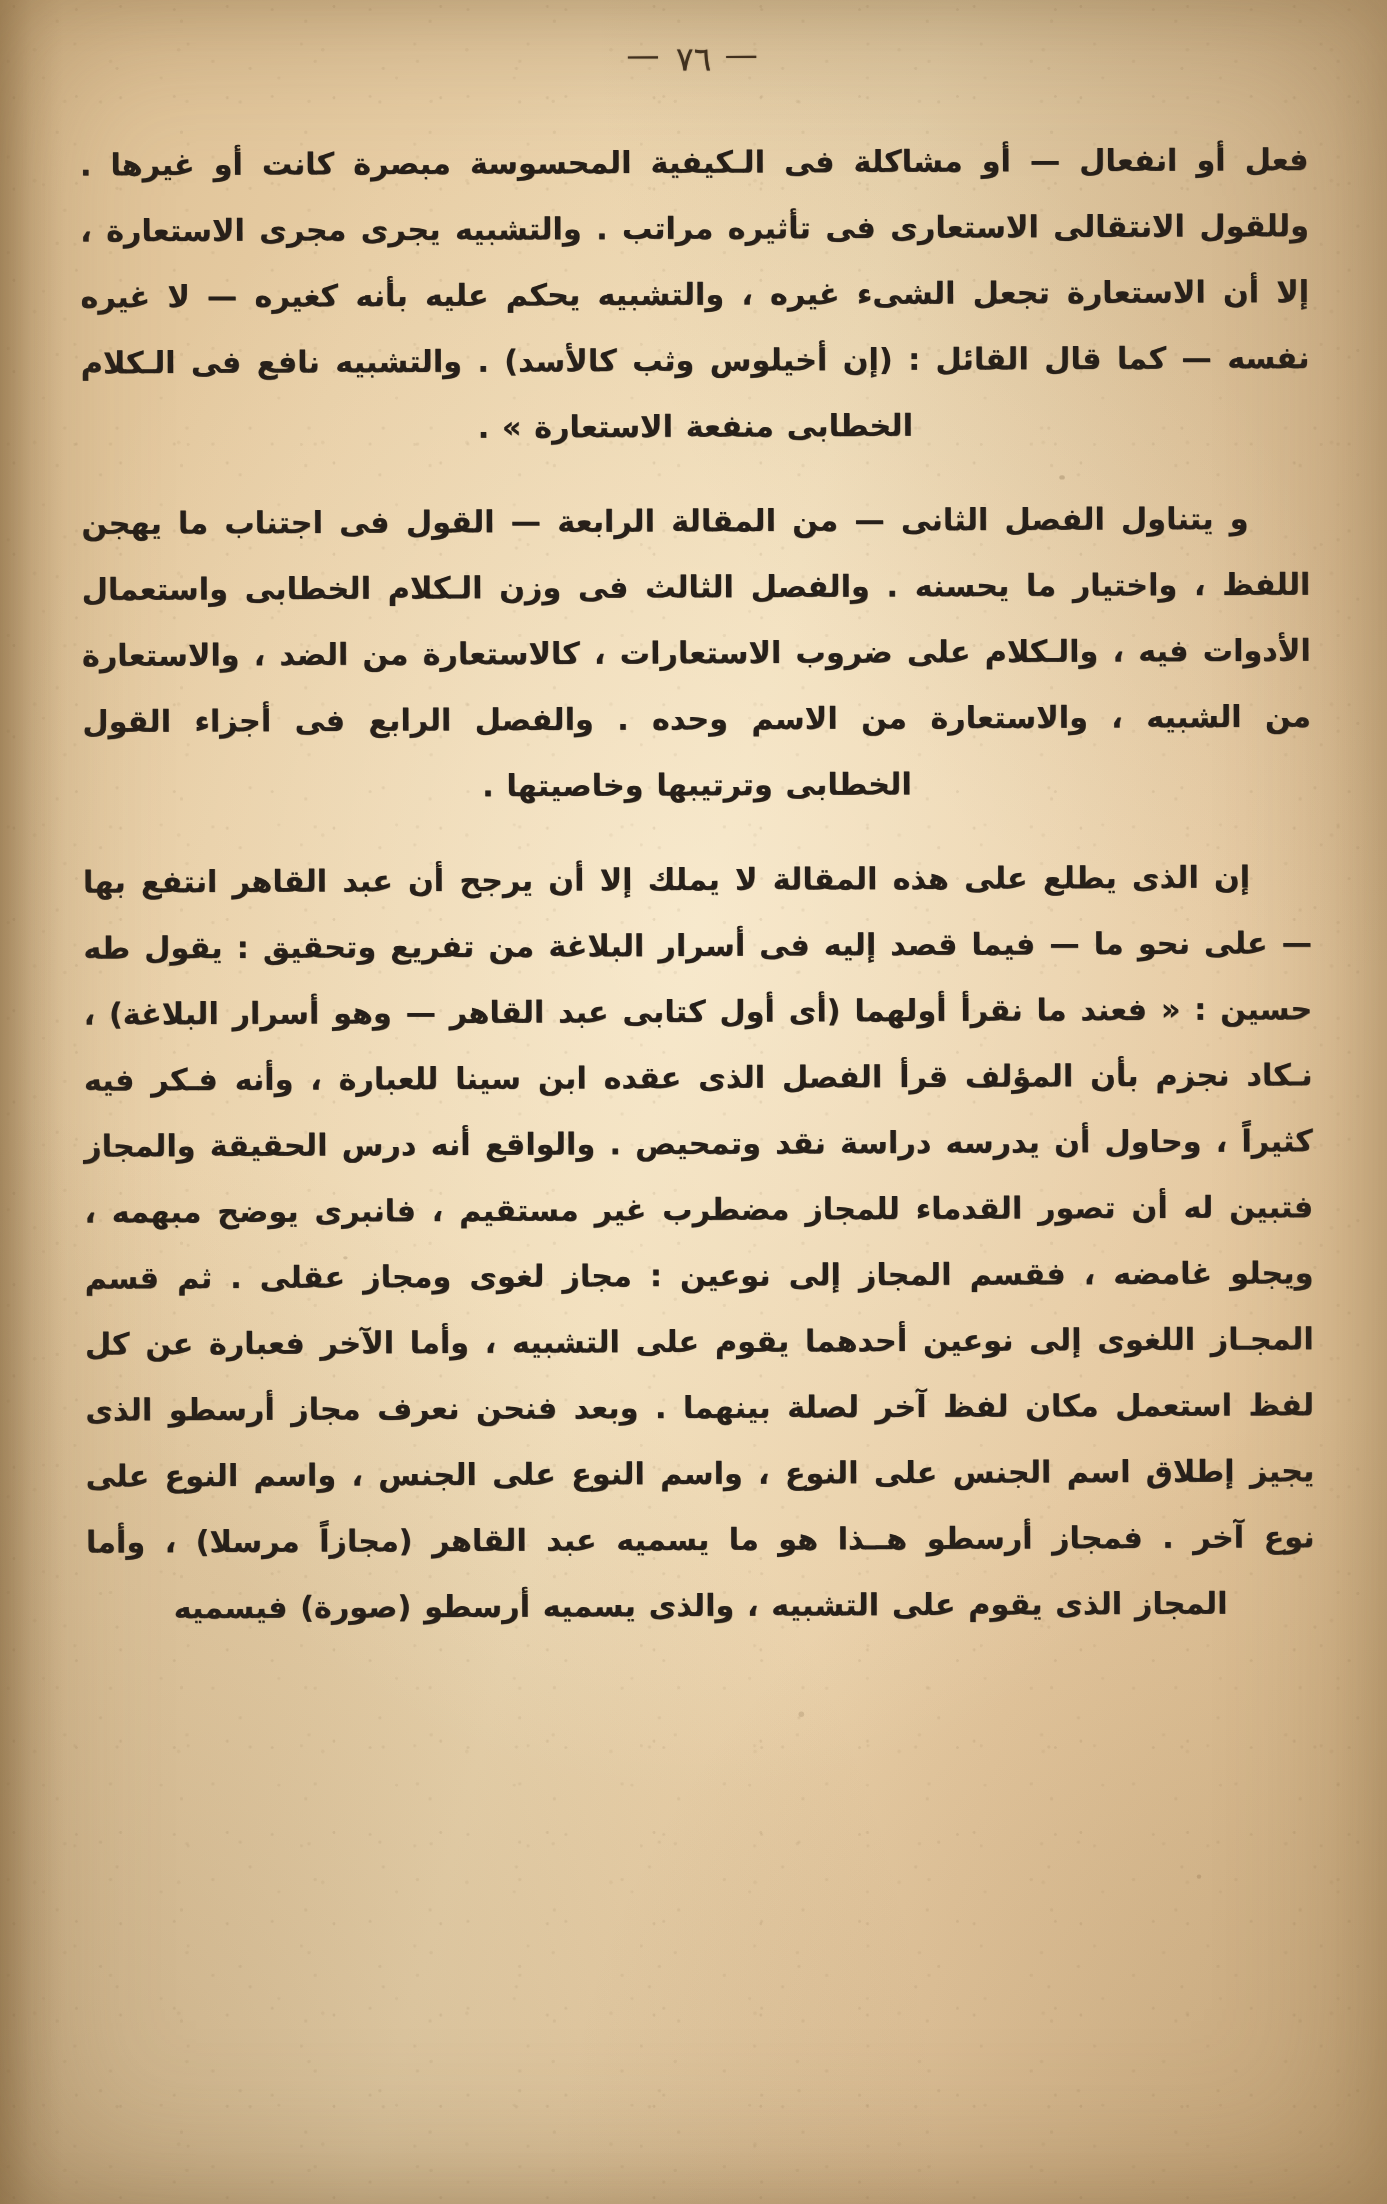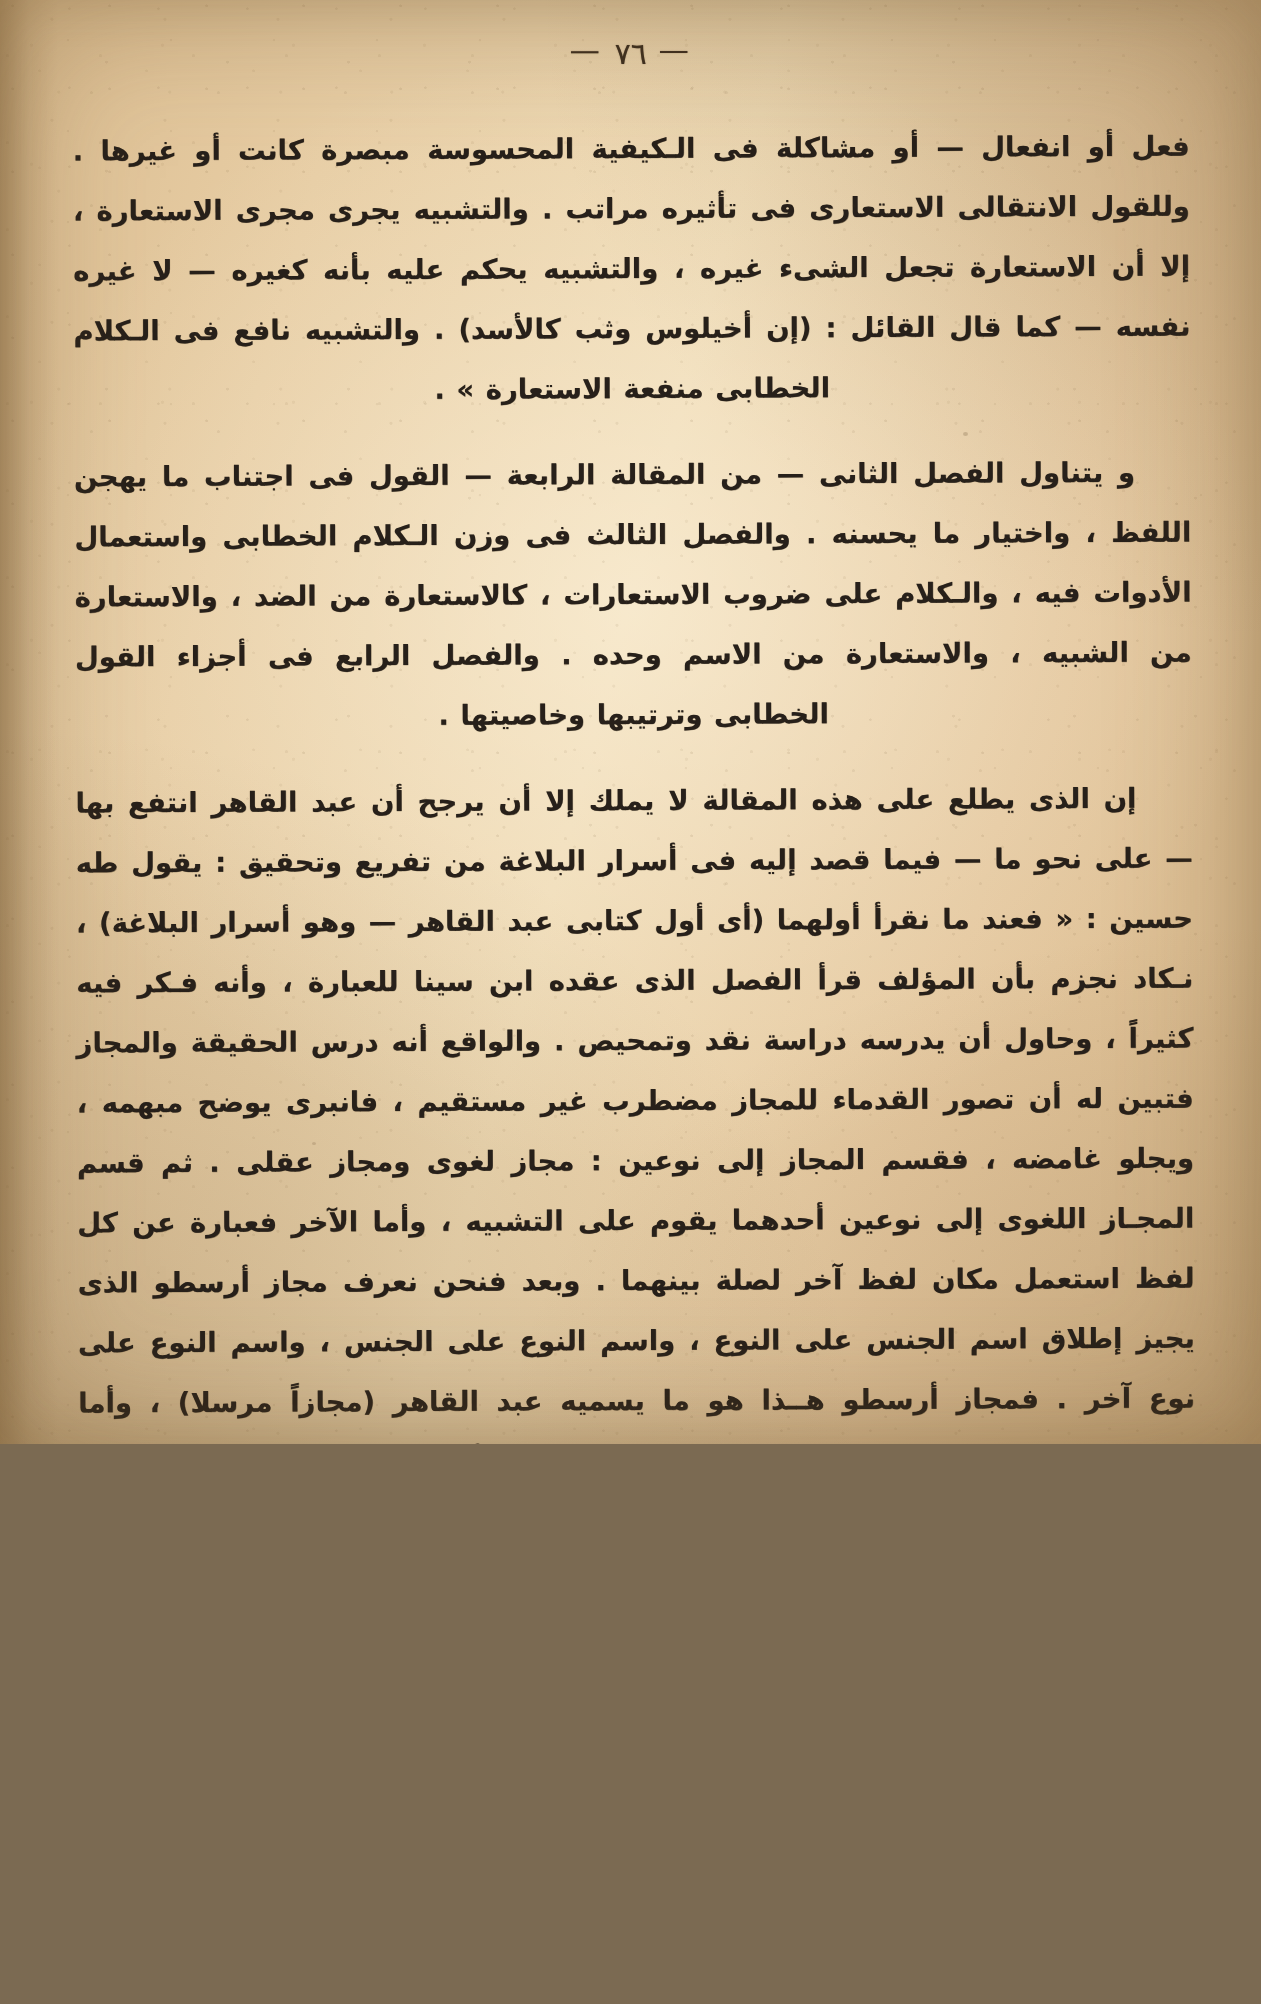--- a/index.html
+++ b/index.html
@@ -4,21 +4,21 @@
 <title>Scanned Arabic Book Page</title>
 <style>
   html, body {
     margin: 0;
     padding: 0;
     background: #7b6a52;
   }
   .page {
     position: relative;
     width: 1261px;
-    height: 1444px;
+    height: 2004px;
     margin: 0 auto;
     overflow: hidden;
     background-color: #e3c69c;
     background-image:
       radial-gradient(ellipse 70% 55% at 50% 42%, rgba(255,246,226,0.55) 0%, rgba(255,246,226,0.18) 45%, rgba(255,246,226,0) 72%),
       radial-gradient(ellipse 120% 90% at 2% 100%, rgba(120,88,48,0.30) 0%, rgba(120,88,48,0.0) 55%),
       radial-gradient(ellipse 110% 85% at 100% 0%, rgba(126,94,52,0.26) 0%, rgba(126,94,52,0.0) 52%),
       radial-gradient(ellipse 100% 60% at 100% 100%, rgba(110,80,42,0.22) 0%, rgba(110,80,42,0) 60%),
       linear-gradient(105deg, #dcbe92 0%, #e7cda4 22%, #eed9b3 48%, #e4c79e 74%, #d8b98c 100%);
     font-family: "DejaVu Sans", "Liberation Sans", sans-serif;

